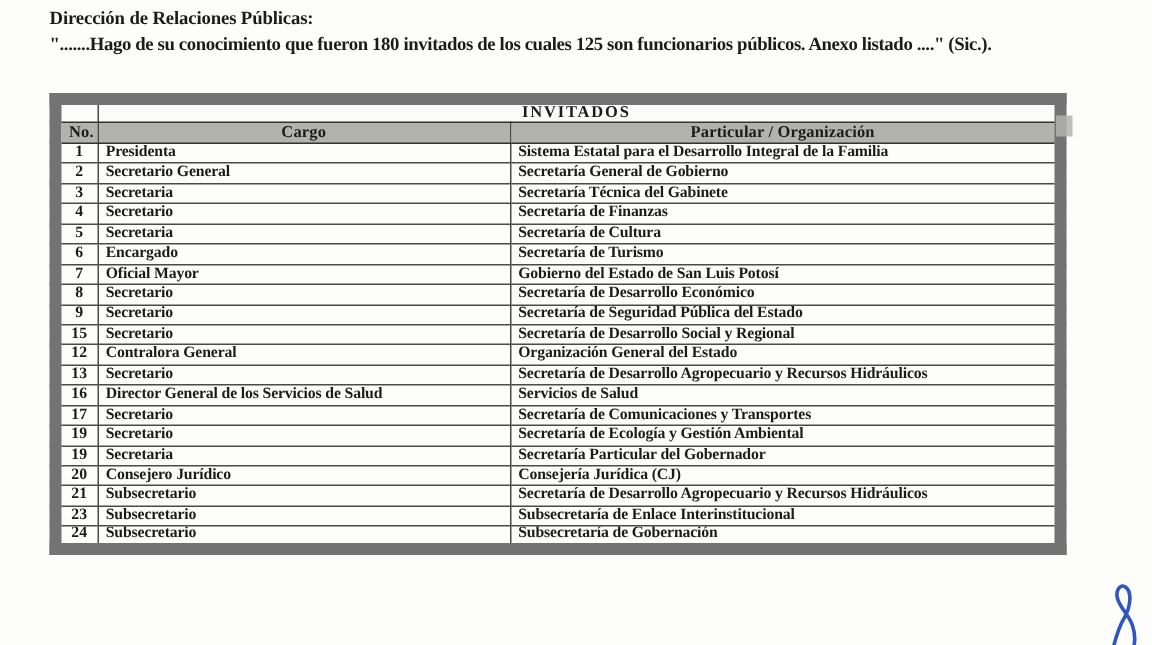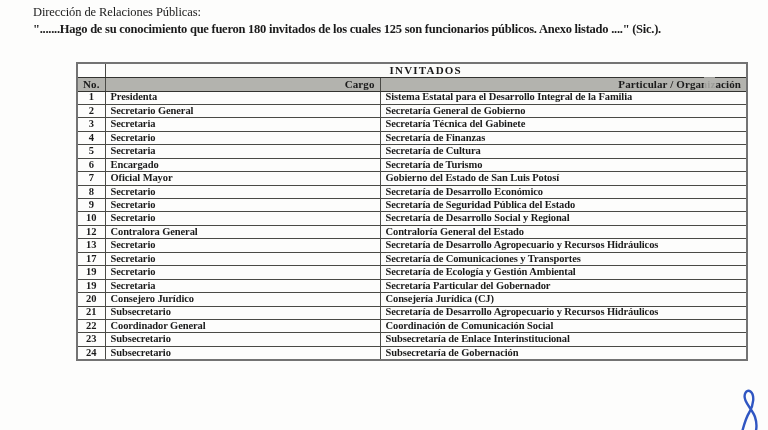--- a/index.html
+++ b/index.html
@@ -7,21 +7,21 @@
     width: 768px; height: 430px;
     background: #fdfdfc;
     font-family: "Liberation Serif", "DejaVu Serif", serif;
     color: #1b1b1b;
     overflow: hidden;
   }
   .doc { position: relative; width: 768px; height: 430px; }
 
   .heading {
     position: absolute; left: 33px; top: 5px;
-    font-size: 12.5px; font-weight: normal; letter-spacing: -0.1px;
+    font-size: 12.5px; font-weight: bold; letter-spacing: -0.1px;
     white-space: nowrap;
   }
   .quote {
     position: absolute; left: 33px; top: 22px;
     font-size: 12.5px; font-weight: bold; letter-spacing: -0.25px;
     white-space: nowrap;
   }
 
   table.invitados {
     position: absolute; left: 33px; top: 62px;
@@ -33,34 +33,34 @@
   }
   table.invitados col.c-no  { width: 28px; }
   table.invitados col.c-cargo { width: 275px; }
   table.invitados col.c-dep { width: 367px; }
 
   table.invitados th, table.invitados td {
     border: 1px solid #4a4a46;
     padding: 0 5px;
     overflow: hidden; white-space: nowrap;
   }
-  table.invitados { border: 2px solid #737373; margin-left: 43px; }
+  table.invitados { border: 8px solid #737373; }
   table.invitados th { border-bottom-color: #33332f; }
   table.invitados td { border-top-color: #6a6a64; }
 
   thead tr { height: 14px; }
   tbody tr { height: 13.45px; }
 
   .title-cell {
     text-align: center; font-weight: bold; font-size: 11px;
     letter-spacing: 1.2px; background: #fbfbf9;
   }
   tr.colhead th {
     background: var(--header-bg, #b3b3ae);
-    font-weight: bold; font-size: 11px; text-align: right;
+    font-weight: bold; font-size: 11px; text-align: center;
     letter-spacing: 0.1px;
   }
   td.col-no { text-align: center; font-weight: 600; }
   td.col-cargo, td.col-dep { text-align: left; font-weight: 700; letter-spacing: -0.1px; }
 
   .gray-overhang {
     position: absolute; left: 704px; top: 77px;
     width: 11px; height: 14px;
     background: var(--header-bg, #b3b3ae);
     opacity: 0.85;
@@ -136,33 +136,38 @@
           <td class="col-no">8</td>
           <td class="col-cargo">Secretario</td>
           <td class="col-dep">Secretaría de Desarrollo Económico</td>
         </tr>
         <tr>
           <td class="col-no">9</td>
           <td class="col-cargo">Secretario</td>
           <td class="col-dep">Secretaría de Seguridad Pública del Estado</td>
         </tr>
         <tr>
-          <td class="col-no">10</td>
+          <td class="col-no">15</td>
           <td class="col-cargo">Secretario</td>
           <td class="col-dep">Secretaría de Desarrollo Social y Regional</td>
         </tr>
         <tr>
           <td class="col-no">12</td>
           <td class="col-cargo">Contralora General</td>
-          <td class="col-dep">Contraloría General del Estado</td>
+          <td class="col-dep">Organización General del Estado</td>
         </tr>
         <tr>
           <td class="col-no">13</td>
           <td class="col-cargo">Secretario</td>
           <td class="col-dep">Secretaría de Desarrollo Agropecuario y Recursos Hidráulicos</td>
+        </tr>
+        <tr>
+          <td class="col-no">16</td>
+          <td class="col-cargo">Director General de los Servicios de Salud</td>
+          <td class="col-dep">Servicios de Salud</td>
         </tr>
         <tr>
           <td class="col-no">17</td>
           <td class="col-cargo">Secretario</td>
           <td class="col-dep">Secretaría de Comunicaciones y Transportes</td>
         </tr>
         <tr>
           <td class="col-no">19</td>
           <td class="col-cargo">Secretario</td>
           <td class="col-dep">Secretaría de Ecología y Gestión Ambiental</td>
@@ -176,25 +181,20 @@
           <td class="col-no">20</td>
           <td class="col-cargo">Consejero Jurídico</td>
           <td class="col-dep">Consejería Jurídica (CJ)</td>
         </tr>
         <tr>
           <td class="col-no">21</td>
           <td class="col-cargo">Subsecretario</td>
           <td class="col-dep">Secretaría de Desarrollo Agropecuario y Recursos Hidráulicos</td>
         </tr>
         <tr>
-          <td class="col-no">22</td>
-          <td class="col-cargo">Coordinador General</td>
-          <td class="col-dep">Coordinación de Comunicación Social</td>
-        </tr>
-        <tr>
           <td class="col-no">23</td>
           <td class="col-cargo">Subsecretario</td>
           <td class="col-dep">Subsecretaría de Enlace Interinstitucional</td>
         </tr>
         <tr>
           <td class="col-no">24</td>
           <td class="col-cargo">Subsecretario</td>
           <td class="col-dep">Subsecretaría de Gobernación</td>
         </tr>
       </tbody>

